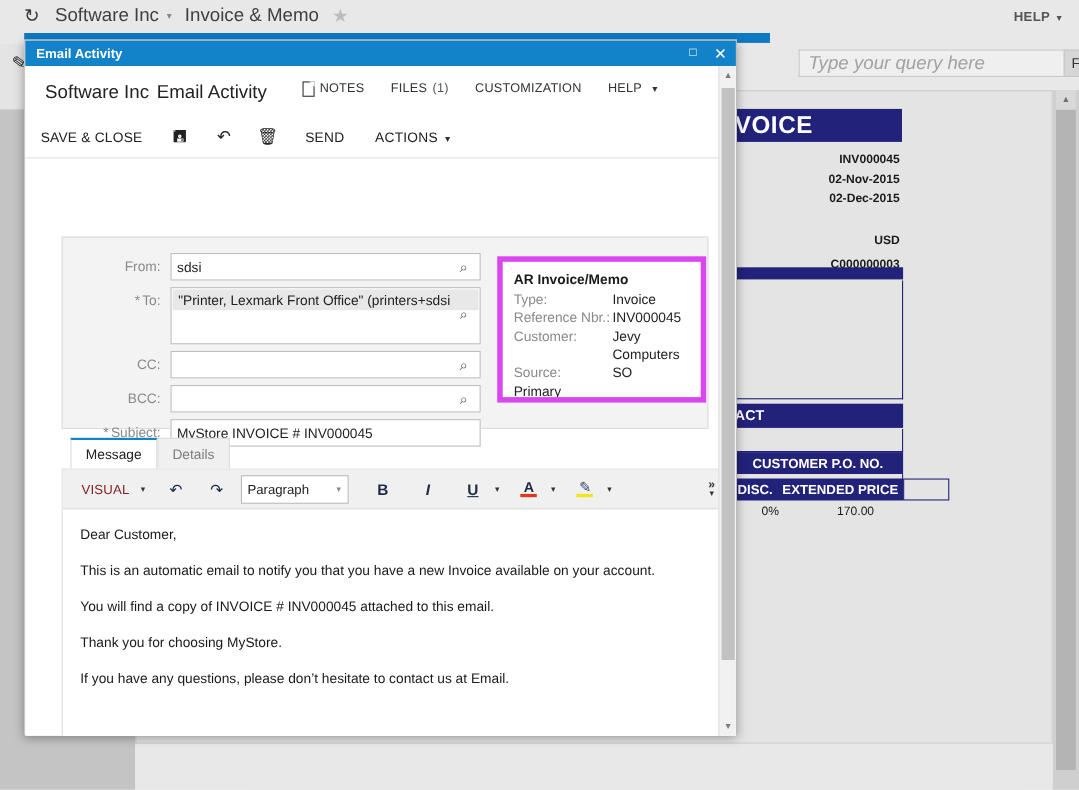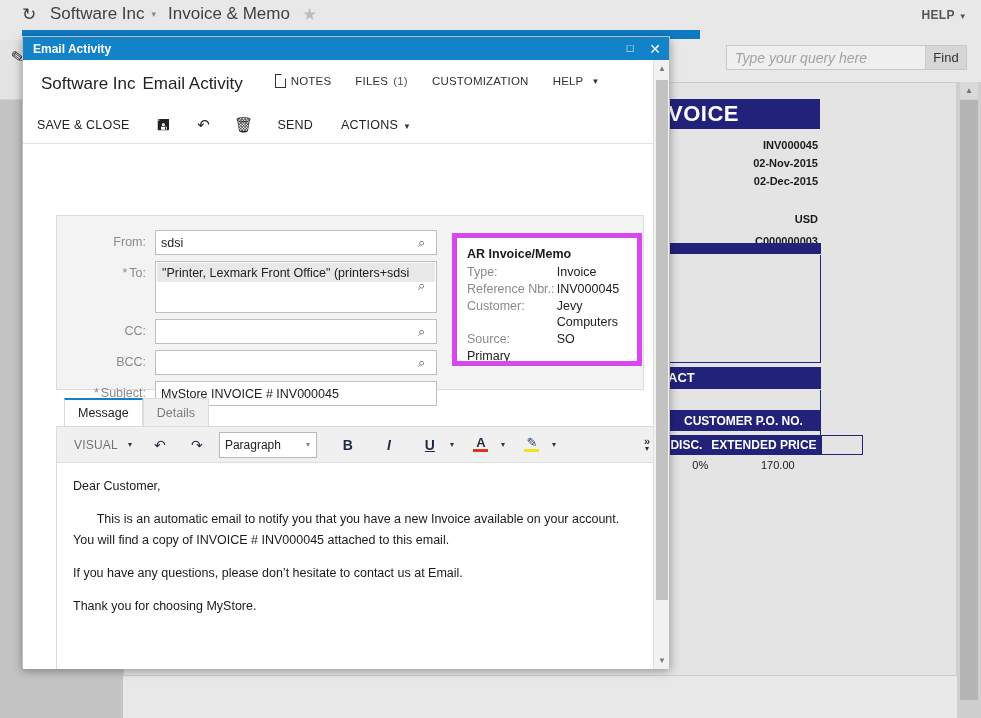--- a/index.html
+++ b/index.html
@@ -44,21 +44,21 @@
   }
 
   
   #search-wrap {
     position:absolute; left:726px; top:45px; width:241px; height:25px;
     display:flex;
   }
   #search-input {
     flex:1; height:25px; border:1px solid #c9c9c9; border-right:none;
     background:#efefef; color:#9a9a9a; font-style:italic;
-    font-size:14px; padding:5px 8px; font-family:"Liberation Sans", sans-serif;
+    font-size:17px; padding:5px 8px; font-family:"Liberation Sans", sans-serif;
   }
   #search-input::placeholder { color:#a2a2a2; font-style:italic; }
   #find-btn {
     width:53px; height:25px; border:1px solid #c9c9c9; background:#d6d6d6;
     color:#333; font-size:13px; cursor:pointer;
     font-family:"Liberation Sans", sans-serif;
   }
 
   
   #pencil-badge {
@@ -291,21 +291,21 @@
   }
   #editor-toolbar {
     height:36px; background:#f0f0f0; border-bottom:1px solid #dcdcdc;
     display:flex; align-items:center; padding:0 8px; position:relative;
   }
   .ed-btn {
     display:flex; align-items:center; justify-content:center;
     min-width:26px; height:26px; cursor:pointer; font-size:14px; color:#1d2a44;
     margin:0 3px;
   }
-  .ed-label { font-size:12px; color:#737373; padding:0 6px; letter-spacing:.2px; }
+  .ed-label { font-size:12px; color:#7f1d1d; padding:0 6px; letter-spacing:.2px; }
   .ed-caret { font-size:8px; color:#333; margin-left:4px; }
   #para-select {
     width:98px; height:26px; border:1px solid #b9b9b9; background:#fff;
     font-size:12px; color:#222; display:flex; align-items:center;
     padding:0 5px; margin:0 6px; position:relative; cursor:pointer;
   }
   #para-select .cc { position:absolute; right:6px; font-size:8px; color:#888; }
   #font-color-btn { flex-direction:column; gap:0; }
   #font-color-btn .glyph { font-size:13px; font-weight:bold; color:#1d2a44; line-height:12px; }
   #font-color-btn .bar { width:15px; height:3px; background:#d83a1e; }
@@ -317,21 +317,21 @@
     align-items:center; cursor:pointer; color:#333;
   }
   #overflow-btn .chev { font-size:11px; font-weight:bold; line-height:8px; }
   #overflow-btn .cc { font-size:8px; line-height:8px; }
 
   #editor-body {
     padding:15px 16px; font-size:12.5px; color:#1a1a1a; line-height:17px;
     height:258px; overflow:hidden;
   }
   #editor-body p { margin:0 0 16px 0; }
-  #editor-body p.tight { margin-bottom:4px;text-align:center; }
+  #editor-body p.tight { margin-bottom:15px; }
 
   
   #dlg-scrollbar {
     position:absolute; right:0; top:0; width:16px; height:609px;
     background:#f1f1f1; border-left:1px solid #e0e0e0;
   }
   #dlg-sb-up, #dlg-sb-down {
     position:absolute; left:0; width:16px; height:17px;
     display:flex; align-items:center; justify-content:center;
     color:#7a7a7a; font-size:8px; cursor:pointer;
@@ -552,22 +552,22 @@
         <span id="overflow-btn">
           <span class="chev">»</span>
           <span class="cc">▾</span>
         </span>
       </div>
 
       <div id="editor-body">
         <p>Dear Customer,</p>
         <p class="tight">This is an automatic email to notify you that you have a new Invoice available on your account.</p>
         <p>You will find a copy of INVOICE # INV000045 attached to this email.</p>
+        <p>Thank you for choosing MyStore.</p>
         <p>If you have any questions, please don’t hesitate to contact us at Email.</p>
-        <p>Thank you for choosing MyStore.</p>
       </div>
     </div>
 
     <div id="dlg-scrollbar">
       <div id="dlg-sb-up">▲</div>
       <div id="dlg-sb-thumb"></div>
       <div id="dlg-sb-down">▼</div>
     </div>
 
   </div>

